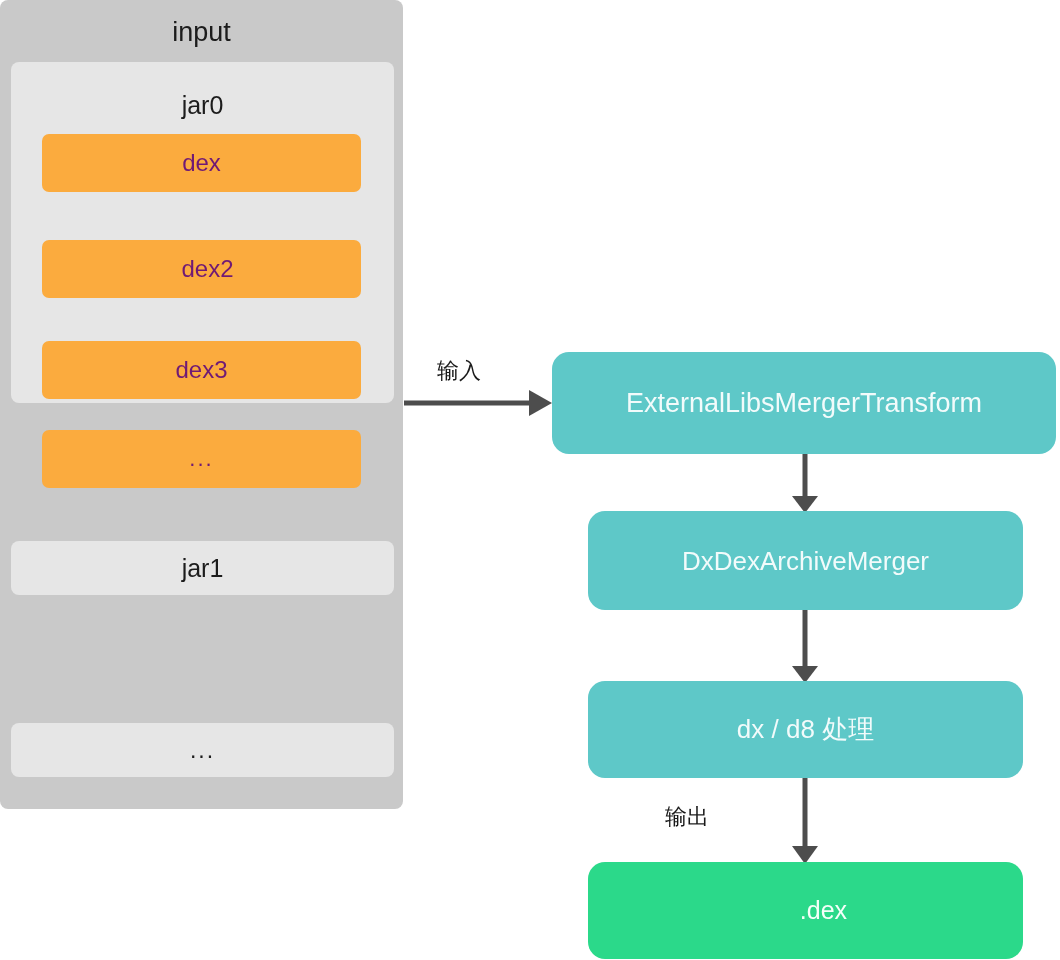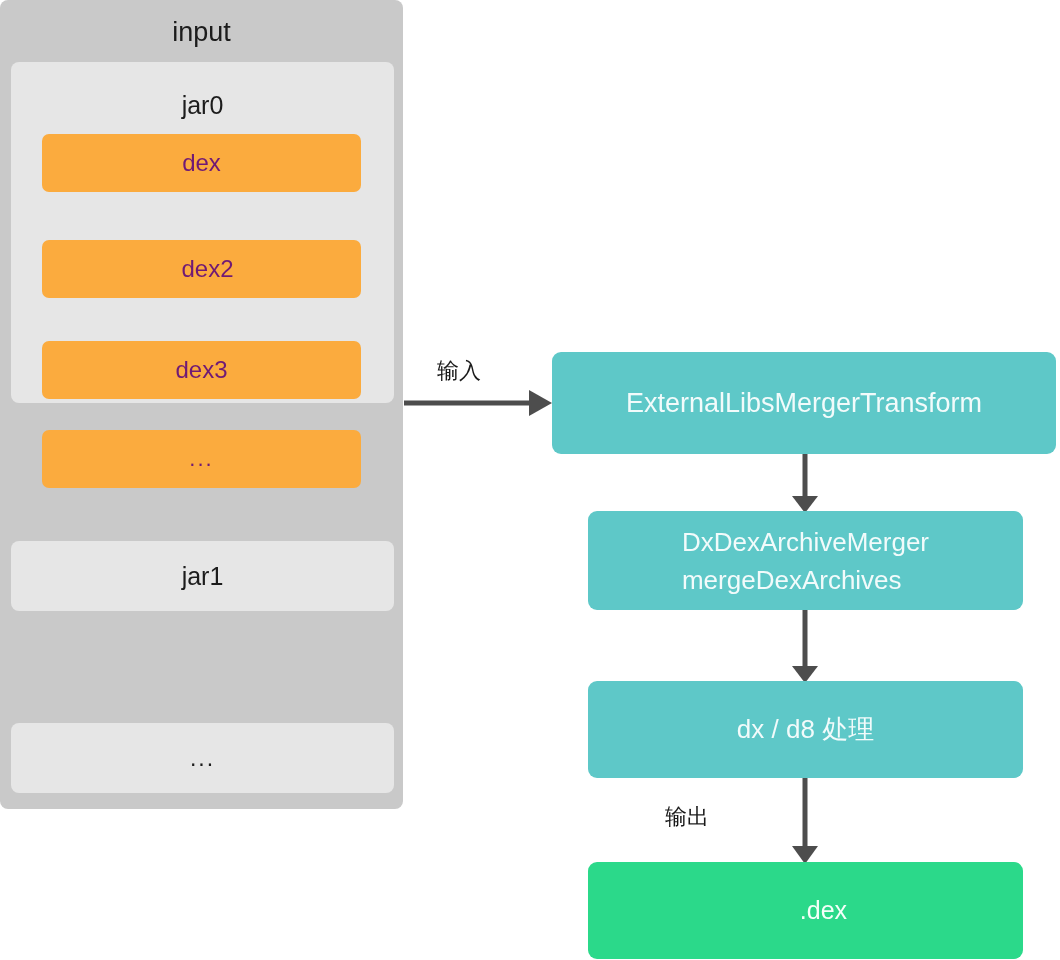--- a/index.html
+++ b/index.html
@@ -76,42 +76,42 @@
   }
   .dex-1 { top: 134px; }
   .dex-2 { top: 240px; padding-left: 12px; }
   .dex-3 { top: 341px; }
   .dex-4 { top: 430px; font-size: 22px; letter-spacing: 2px; }
 
   .jar-row {
     position: absolute;
     left: 11px;
     width: 383px;
-    height: 70px;
+    height: 54px;
     background: #e6e6e6;
     border-radius: 8px;
     color: #1c1c1c;
     font-size: 25px;
     display: flex;
     align-items: center;
     justify-content: center;
     box-sizing: border-box;
   }
   .jar-1 { top: 541px; }
   .jar-2 { top: 632px; }
   .jar-3 { top: 723px; font-size: 23px; letter-spacing: 2px; }
 
   
   .flow-box {
     position: absolute;
-    border-radius: 9px;
+    border-radius: 17px;
     display: flex;
     align-items: center;
     justify-content: center;
-    text-align: left;
+    text-align: center;
     box-sizing: border-box;
   }
   .box-teal { background: #5ec8c8; color: #f2fbfb; }
   .box-green { background: #2bd98a; color: #f4fff9; padding-left: 36px; }
 
   .box-transform {
     left: 552px;
     top: 352px;
     width: 504px;
     height: 102px;
@@ -219,21 +219,20 @@
 
   <div class="edge-label label-input">输入</div>
 
   <div class="edge-label label-output">输出</div>
 
   <div class="flow-box box-teal box-transform">ExternalLibsMergerTransform</div>
 
   <div class="flow-box box-teal box-merger">
     <div>
       <div>DxDexArchiveMerger</div>
-      <div>mergeDexArchives</div>
     </div>
   </div>
 
   <div class="flow-box box-teal box-dx">dx / d8 处理</div>
 
   <div class="flow-box box-green box-dex">.dex</div>
 
 </div>
 
 </body></html>

